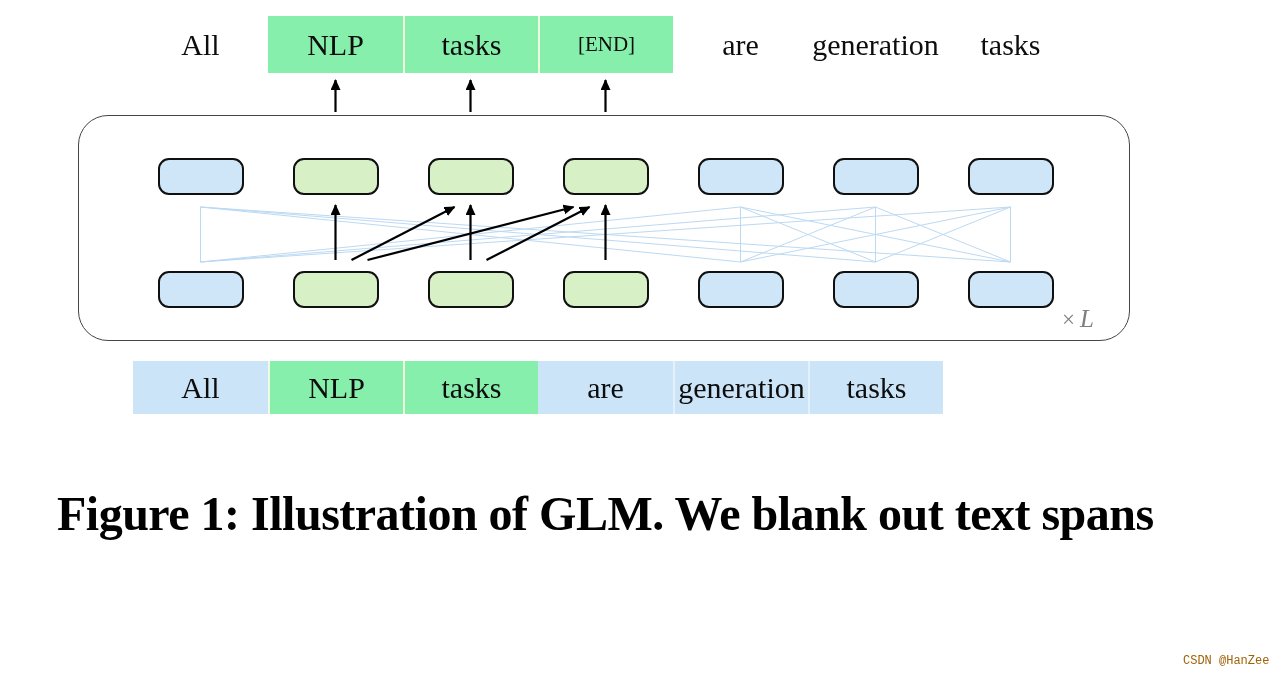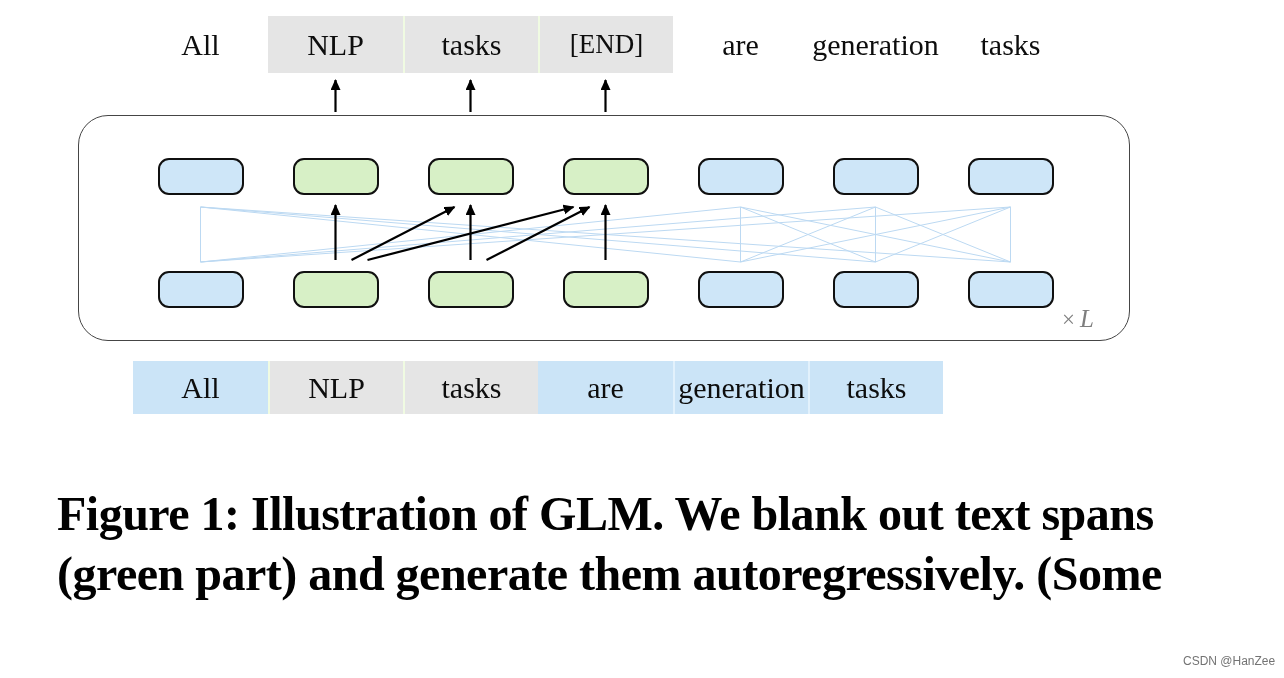--- a/index.html
+++ b/index.html
@@ -4,22 +4,22 @@
 <style>
   html,body{margin:0;padding:0;background:#ffffff;}
   .stage{position:relative;width:1284px;height:678px;background:#ffffff;overflow:hidden;
          font-family:"Liberation Serif", serif;padding-left:40px;}
   
   .row{position:absolute;left:133px;width:945px;display:flex;}
   .row-out{top:16px;height:57px;}
   .row-in{top:361px;height:53px;}
   .cell{width:135px;display:flex;align-items:center;justify-content:center;
         font-size:30px;color:#0d0d0d;box-sizing:border-box;flex:0 0 135px;}
-  .cell.small{font-size:27px;}
-  .cell.g{background:#e5e5e5;}
+  .cell.small{font-size:21px;}
+  .cell.g{background:#86efac;}
   .cell.b{background:#cbe4f7;}
   .cell.sep-g{border-left:2px solid #f0fbe2;}
   .cell.sep-b{border-left:2px solid #e2f1fc;}
   
   .tbox{position:absolute;left:78px;top:115px;width:1052px;height:226px;
         border:1.6px solid #454545;border-radius:30px;background:#ffffff;box-sizing:border-box;}
   .repeat{position:absolute;left:1062px;top:305px;width:70px;font-size:23px;color:#7e7e7e;}
   .repeat .sign{font-style:normal;}
   .repeat .var{font-style:italic;margin-left:5px;font-size:25px;}
   
@@ -29,22 +29,22 @@
   .token.green{background:#d7f0c6;}
   
   .overlay{position:absolute;left:0;top:0;width:1284px;height:678px;pointer-events:none;}
   .overlay line.ctx{stroke:#bcd9f2;stroke-width:1;}
   .overlay line.ar{stroke:#000000;stroke-width:2.2;}
   
   .caption{position:absolute;left:57px;top:484px;width:1130px;font-size:48px;line-height:60px;
            letter-spacing:-0.5px;color:#010101;font-weight:bold;}
   .fig-link{color:#2a35c2;cursor:pointer;text-decoration:none;}
   
-  .watermark{position:absolute;left:1183px;top:654px;font-family:Liberation Sans, sans-serif;
-             font-size:12px;color:#737373;white-space:nowrap;}
+  .watermark{position:absolute;left:1183px;top:654px;font-family:Liberation Mono, monospace;
+             font-size:12px;color:#a16207;white-space:nowrap;}
 </style>
 </head>
 <body>
 
 <div class="stage">
 
   <div class="row row-out">
     <div class="cell">
         <span>All</span>
       </div>
@@ -140,18 +140,17 @@
     <div class="cell b sep-b">
         <span>generation</span>
       </div>
     <div class="cell b sep-b">
         <span>tasks</span>
       </div>
   </div>
 
   <div class="caption">
     <div>Figure 1: Illustration of GLM. We blank out text spans</div>
-    <div>(green part) and generate them autoregressively. (Some</div>
   </div>
 
   <div class="watermark">CSDN @HanZee</div>
 
 </div>
 
 </body></html>

